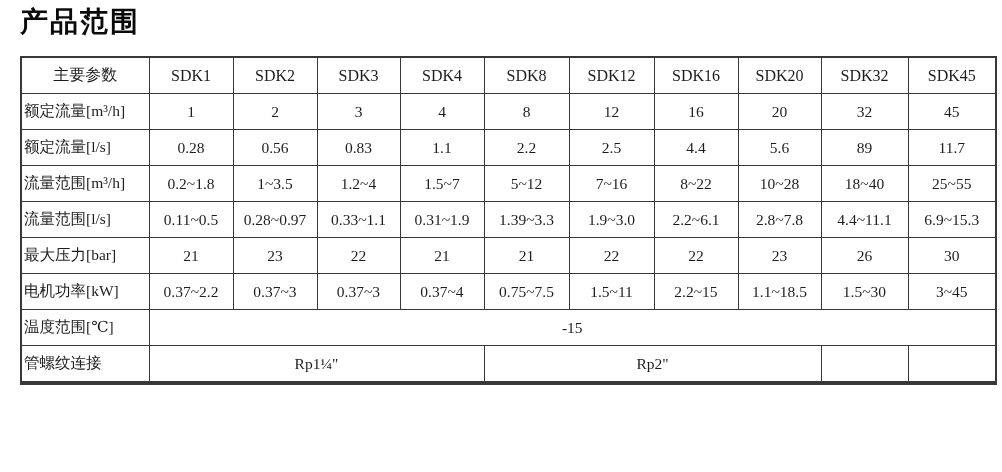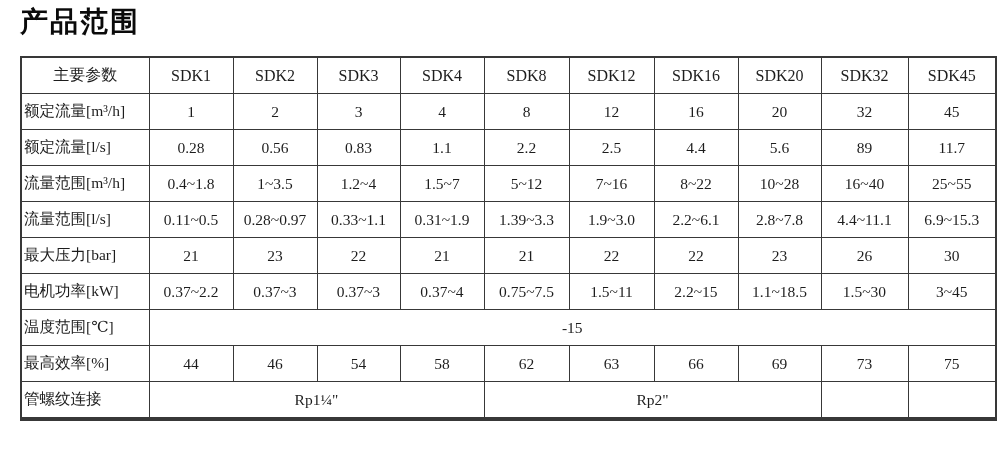--- a/index.html
+++ b/index.html
@@ -113,29 +113,29 @@
         <td>1.1</td>
         <td>2.2</td>
         <td>2.5</td>
         <td>4.4</td>
         <td>5.6</td>
         <td>89</td>
         <td>11.7</td>
       </tr>
       <tr>
         <th class="row-label">流量范围[m³/h]</th>
-        <td>0.4~1.8</td>
+        <td>0.2~1.8</td>
         <td>1~3.5</td>
         <td>1.2~4</td>
         <td>1.5~7</td>
         <td>5~12</td>
         <td>7~16</td>
         <td>8~22</td>
         <td>10~28</td>
-        <td>16~40</td>
+        <td>18~40</td>
         <td>25~55</td>
       </tr>
       <tr>
         <th class="row-label">流量范围[l/s]</th>
         <td>0.11~0.5</td>
         <td>0.28~0.97</td>
         <td>0.33~1.1</td>
         <td>0.31~1.9</td>
         <td>1.39~3.3</td>
         <td>1.9~3.0</td>
@@ -168,33 +168,20 @@
         <td>2.2~15</td>
         <td>1.1~18.5</td>
         <td>1.5~30</td>
         <td>3~45</td>
       </tr>
       <tr>
         <th class="row-label">温度范围[℃]</th>
         <td colspan="10">-15</td>
       </tr>
       <tr>
-        <th class="row-label">最高效率[%]</th>
-        <td>44</td>
-        <td>46</td>
-        <td>54</td>
-        <td>58</td>
-        <td>62</td>
-        <td>63</td>
-        <td>66</td>
-        <td>69</td>
-        <td>73</td>
-        <td>75</td>
-      </tr>
-      <tr>
         <th class="row-label">管螺纹连接</th>
         <td colspan="4">Rp1¼"</td>
         <td colspan="4">Rp2"</td>
         <td></td>
         <td></td>
       </tr>
     </tbody>
 </table>
 
 </body></html>

